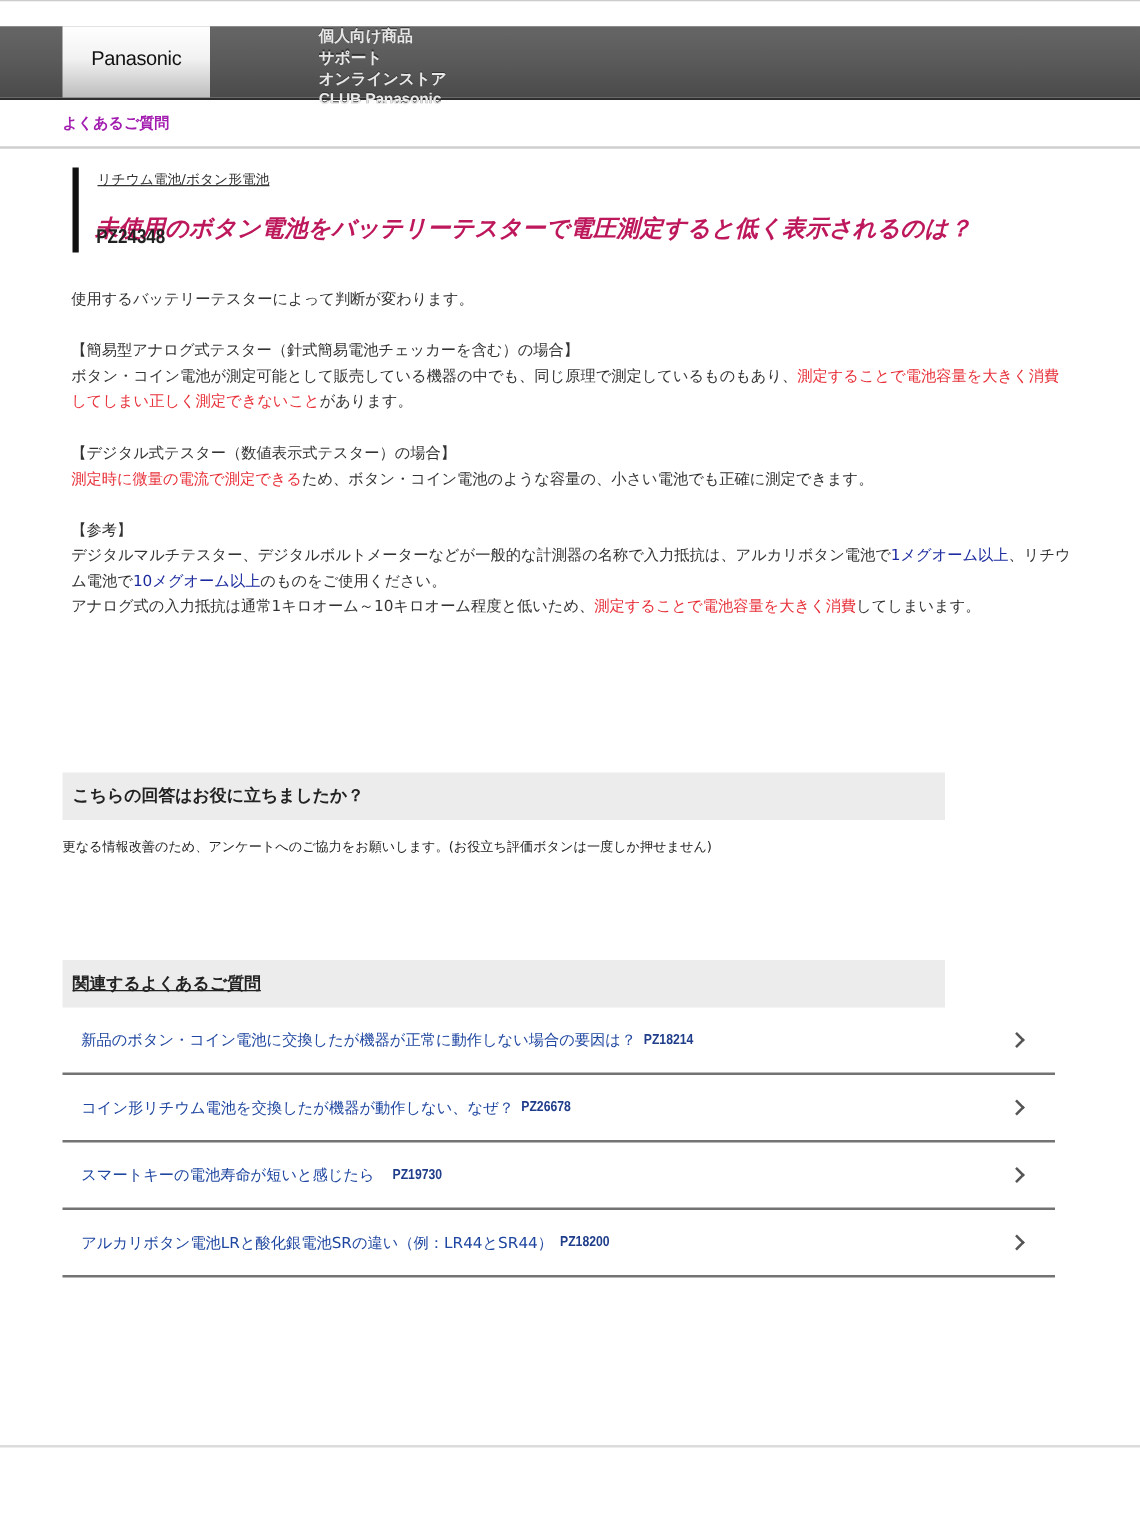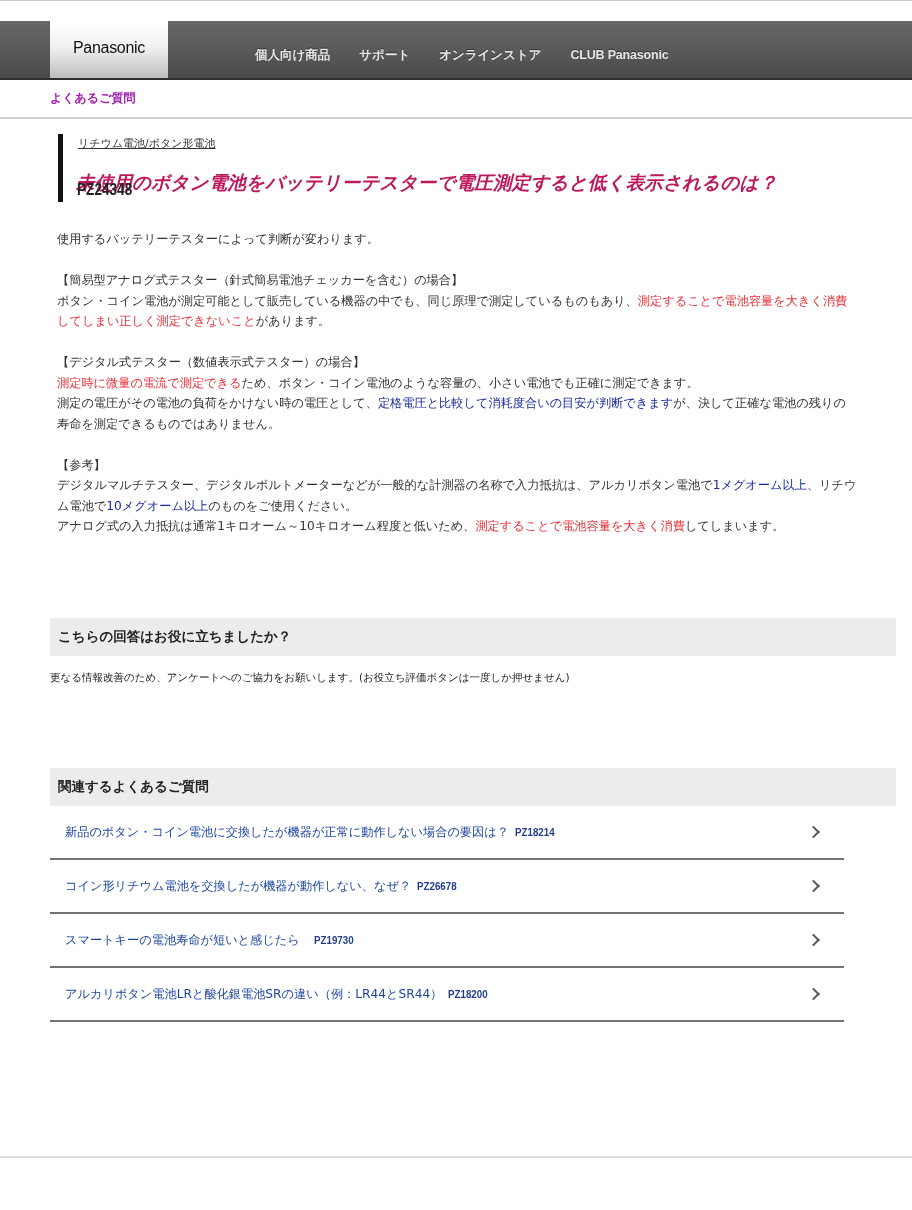--- a/index.html
+++ b/index.html
@@ -15,21 +15,21 @@
   }
   .logo-box {
     position: absolute; left: 50px; top: 0; width: 118px; height: 57px;
     background: linear-gradient(#ffffff 0%, #f2f2f2 45%, #bdbdbd 100%);
     display: flex; align-items: center; justify-content: center;
   }
   .logo-text {
     font-family: "Liberation Sans", sans-serif; font-weight: normal;
     font-size: 16px; color: #111; letter-spacing: -0.3px; margin-top: -4px;
   }
-  .nav-items { position: absolute; left: 255px; top: 0; height: 68px; display: flex; align-items: center; }
+  .nav-items { position: absolute; left: 255px; top: 0; height: 68px; display: flex; align-items: flex-start; flex-direction: column; }
   .nav-item {
     color: #e8e8e8; font-size: 12.5px; font-weight: bold; margin-right: 29px;
     text-shadow: 0 -1px 0 #333; white-space: nowrap;
   }
   .nav-item.club { font-family: "Liberation Sans", sans-serif; font-size: 12.5px; letter-spacing: -0.2px; }
   .subheader {
     position: absolute; left: 0; top: 80px; width: 912px; height: 37px;
     border-bottom: 2px solid #d0d0d0;
   }
   .subheader-title { position: absolute; left: 50px; top: 10px; font-size: 12px; font-weight: bold; color: #a21caf; }
@@ -51,21 +51,21 @@
   .answer {
     position: absolute; left: 57px; top: 229px; width: 800px;
     font-size: 12.2px; line-height: 20.5px; color: #333;
   }
   .answer p { margin: 0; }
   .answer .gap { height: 20.5px; }
   .red { color: #e8313a; }
   .blue { color: #1b2a9e; }
 
   .box-head {
-    position: absolute; left: 50px; width: 846px; height: 38px; background: #ececec;
+    position: absolute; left: 50px; width: 706px; height: 38px; background: #ececec;
     box-sizing: border-box; padding-left: 8px; display: flex; align-items: center;
     font-size: 13.5px; font-weight: bold; color: #222;
   }
   .help-note { position: absolute; left: 50px; top: 671px; font-size: 10.5px; color: #222; white-space: nowrap; }
 
   .related-list { position: absolute; left: 50px; top: 806px; width: 794px; list-style: none; margin: 0; padding: 0; }
   .related-item {
     height: 52px; border-bottom: 2px solid #737373; position: relative;
     display: flex; align-items: center; padding-left: 15px;
   }
@@ -111,32 +111,31 @@
 <article class="answer">
   <p>使用するバッテリーテスターによって判断が変わります。</p>
   <div class="gap"></div>
 
   <p>【簡易型アナログ式テスター（針式簡易電池チェッカーを含む）の場合】</p>
   <p><span>ボタン・コイン電池が測定可能として販売している機器の中でも、同じ原理で測定しているものもあり、</span><span class="red">測定することで電池容量を大きく消費してしまい正しく測定できないこと</span><span>があります。</span></p>
   <div class="gap"></div>
 
   <p>【デジタル式テスター（数値表示式テスター）の場合】</p>
   <p><span class="red">測定時に微量の電流で測定できる</span><span>ため、ボタン・コイン電池のような容量の、小さい電池でも正確に測定できます。</span></p>
-  <p><span>測定の電圧がその電池の負荷をかけない時の電圧として、</span><span class="blue">定格電圧と比較して消耗度合いの目安が判断できます</span><span>が、決して正確な電池の残りの寿命を測定できるものではありません。</span></p>
   <div class="gap"></div>
 
   <p>【参考】</p>
   <p><span>デジタルマルチテスター、デジタルボルトメーターなどが一般的な計測器の名称で入力抵抗は、アルカリボタン電池で</span><span class="blue">1メグオーム以上</span><span>、リチウム電池で</span><span class="blue">10メグオーム以上</span><span>のものをご使用ください。</span></p>
   <p><span>アナログ式の入力抵抗は通常1キロオーム～10キロオーム程度と低いため、</span><span class="red">測定することで電池容量を大きく消費</span><span>してしまいます。</span></p>
 </article>
 
 <div class="box-head" style="top:618px;">こちらの回答はお役に立ちましたか？</div>
 <p class="help-note" style="margin:0;">更なる情報改善のため、アンケートへのご協力をお願いします。(お役立ち評価ボタンは一度しか押せません)</p>
 
-<div class="box-head" style="top:768px;">関連するよくあるご質問</div>
+<div class="box-head" style="top:768px;text-decoration:underline;">関連するよくあるご質問</div>
 
 <ul class="related-list">
   <li class="related-item">
     <span class="related-text">新品のボタン・コイン電池に交換したが機器が正常に動作しない場合の要因は？</span>
     <span class="related-id">PZ18214</span>
     <span class="chevron"></span>
   </li>
   <li class="related-item">
     <span class="related-text">コイン形リチウム電池を交換したが機器が動作しない、なぜ？</span>
     <span class="related-id">PZ26678</span>

